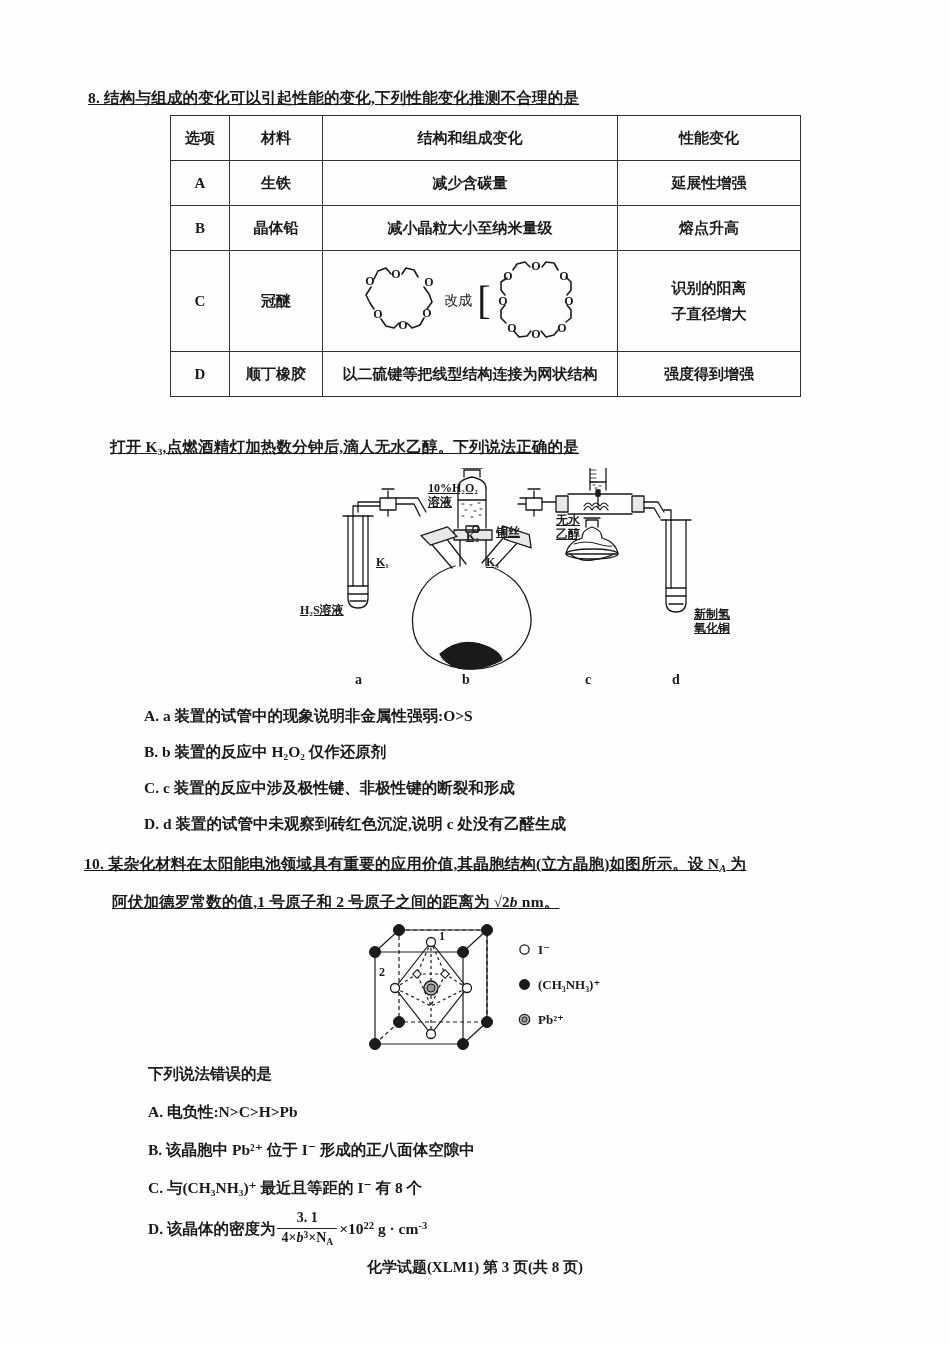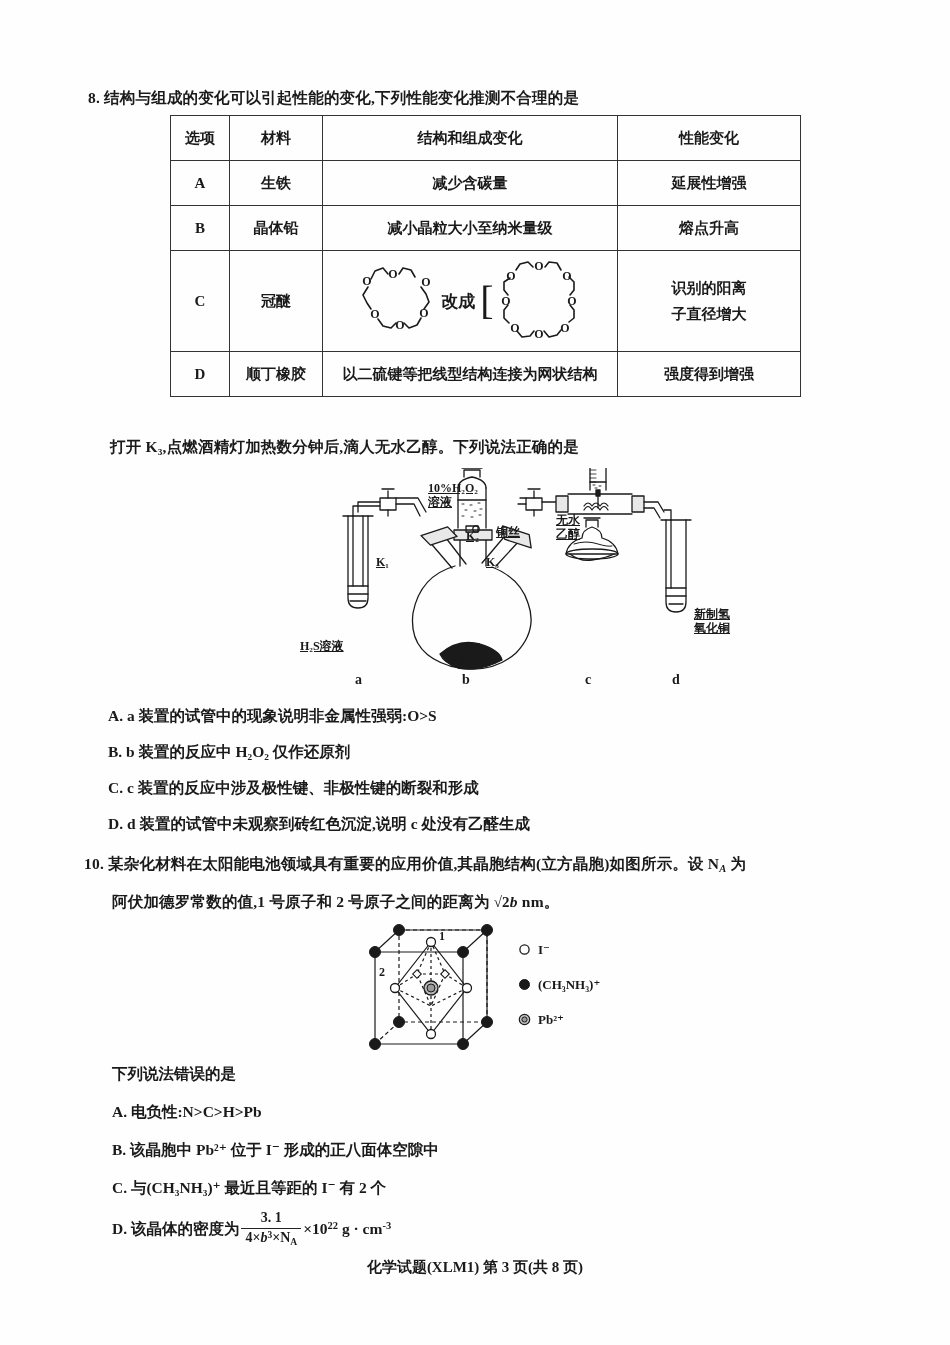--- a/index.html
+++ b/index.html
@@ -24,27 +24,29 @@
   }
 
   
   .qline {
     position: absolute;
     font-size: 15.5px;
     line-height: 1.5;
     letter-spacing: 0.2px;
     white-space: nowrap;
     font-weight: 600;
+    text-decoration: underline;
   }
   .opt {
     position: absolute;
     font-size: 15.5px;
     line-height: 1.5;
     white-space: nowrap;
     font-weight: 600;
+    margin-left: 36px;
   }
   sub { font-size: 0.68em; vertical-align: -0.28em; }
   sup { font-size: 0.68em; vertical-align: 0.45em; }
 
   
   .q8table {
     position: absolute;
     left: 170px;
     top: 115px;
     width: 610px;
@@ -69,21 +71,21 @@
   .row-c td { height: 92px; }
   .perf-two { line-height: 1.75; }
 
   
   .crown-wrap {
     display: flex;
     align-items: center;
     justify-content: center;
     gap: 2px;
   }
-  .crown-label { font-size: 17px; font-weight: 700; padding: 0 3px; }
+  .crown-label { font-size: 14px; font-weight: 400; padding: 0 3px; }
   .bracket { font-size: 40px; font-weight: 300; line-height: 0.8; }
 
   
   .apparatus {
     position: absolute;
     left: 280px;
     top: 468px;
     width: 420px;
     height: 232px;
   }
@@ -373,21 +375,21 @@
       <span>溶液</span>
     </div>
     <div class="fig-label" style="left:186px; top:62px;">K₂</div>
     <div class="fig-label" style="left:96px; top:88px;">K₁</div>
     <div class="fig-label" style="left:206px; top:88px;">K₃</div>
     <div class="fig-label" style="left:216px; top:58px;">铜丝</div>
     <div class="fig-label" style="left:276px; top:46px;">
       <span>无水</span><br>
       <span>乙醇</span>
     </div>
-    <div class="fig-label" style="left:20px; top:136px;margin-top:36px;">H₂S溶液</div>
+    <div class="fig-label" style="left:20px; top:136px;">H₂S溶液</div>
     <div class="fig-label" style="left:180px; top:186px;text-align:right;">MnO₂</div>
     <div class="fig-label" style="left:414px; top:140px;">
       <span>新制氢</span><br>
       <span>氧化铜</span>
     </div>
 
     <div class="fig-letter" style="left:75px; top:204px;">a</div>
     <div class="fig-letter" style="left:182px; top:204px;">b</div>
     <div class="fig-letter" style="left:305px; top:204px;">c</div>
     <div class="fig-letter" style="left:392px; top:204px;">d</div>
@@ -478,21 +480,21 @@
         <circle cx="6.5" cy="6.5" r="5.2" fill="#c4c4c4" stroke="#1a1a1a" stroke-width="1.2"></circle>
         <circle cx="6.5" cy="6.5" r="2.6" fill="#9a9a9a" stroke="#1a1a1a" stroke-width="1"></circle>
       </svg>
       <span class="legend-txt">Pb²⁺</span>
     </div>
   </div>
 
   <div class="opt" style="left:112px; top:1062px;">下列说法错误的是</div>
   <div class="opt" style="left:112px; top:1100px;">A. 电负性:N&gt;C&gt;H&gt;Pb</div>
   <div class="opt" style="left:112px; top:1138px;">B. 该晶胞中 Pb²⁺ 位于 I⁻ 形成的正八面体空隙中</div>
-  <div class="opt" style="left:112px; top:1176px;">C. 与(CH₃NH₃)⁺ 最近且等距的 I⁻ 有 2 个</div>
+  <div class="opt" style="left:112px; top:1176px;">C. 与(CH₃NH₃)⁺ 最近且等距的 I⁻ 有 8 个</div>
 
   <div class="opt" style="left:112px; top:1210px;">
     <span>D. 该晶体的密度为</span><span class="frac">
       <span class="num">3. 1</span>
       <span class="den"><span>4×</span><span class="italic">b</span><sup>3</sup><span>×N</span><sub>A</sub></span>
     </span><span>×10</span><sup>22</sup><span> g · cm</span><sup>-3</sup></div>
 
   <div class="footer">化学试题(XLM1)  第 3 页(共 8 页)</div>
 
 </div>

